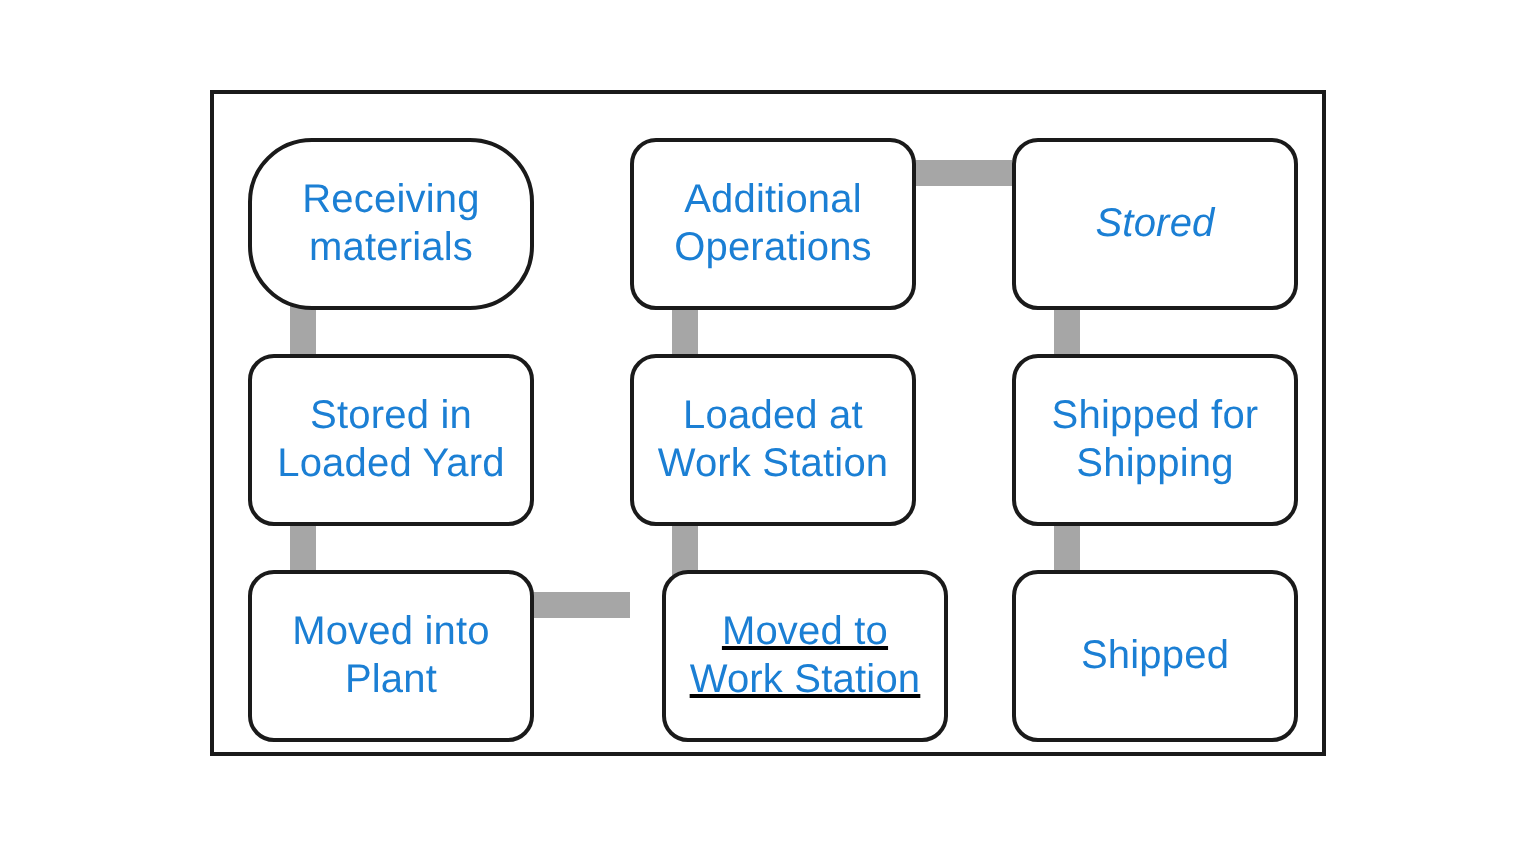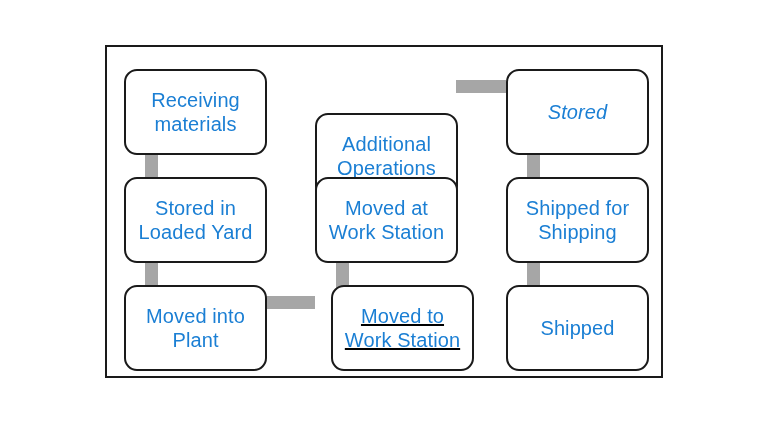--- a/index.html
+++ b/index.html
@@ -84,41 +84,41 @@
     <div class="connector" style="left:229px; top:214px; width:13px; height:28px;"></div>
 
     <div class="connector" style="left:420px; top:106px; width:13px; height:28px;"></div>
 
     <div class="connector" style="left:420px; top:214px; width:13px; height:28px;"></div>
 
     <div class="connector" style="left:349px; top:33px; width:50px; height:13px;"></div>
 
     <div class="connector" style="left:158px; top:249px; width:50px; height:13px;"></div>
 
-    <div class="node col-1 row-1" style="left:17px; top:22px;">
+    <div class="node col-1 row-1" style="left:17px; top:22px;border-radius:32px;">
       <span class="node-label">Receiving
 materials</span>
     </div>
 
-    <div class="node col-2 row-1" style="left:208px; top:22px;margin-top:44px;">
+    <div class="node col-2 row-1" style="left:208px; top:22px;">
       <span class="node-label">Additional
 Operations</span>
     </div>
 
     <div class="node col-3 row-1" style="left:399px; top:22px;font-style:italic;">
       <span class="node-label">Stored</span>
     </div>
 
     <div class="node col-1 row-2" style="left:17px; top:130px;">
       <span class="node-label">Stored in
 Loaded Yard</span>
     </div>
 
     <div class="node col-2 row-2" style="left:208px; top:130px;">
-      <span class="node-label">Moved at
+      <span class="node-label">Loaded at
 Work Station</span>
     </div>
 
     <div class="node col-3 row-2" style="left:399px; top:130px;">
       <span class="node-label">Shipped for
 Shipping</span>
     </div>
 
     <div class="node col-1 row-3" style="left:17px; top:238px;">
       <span class="node-label">Moved into

